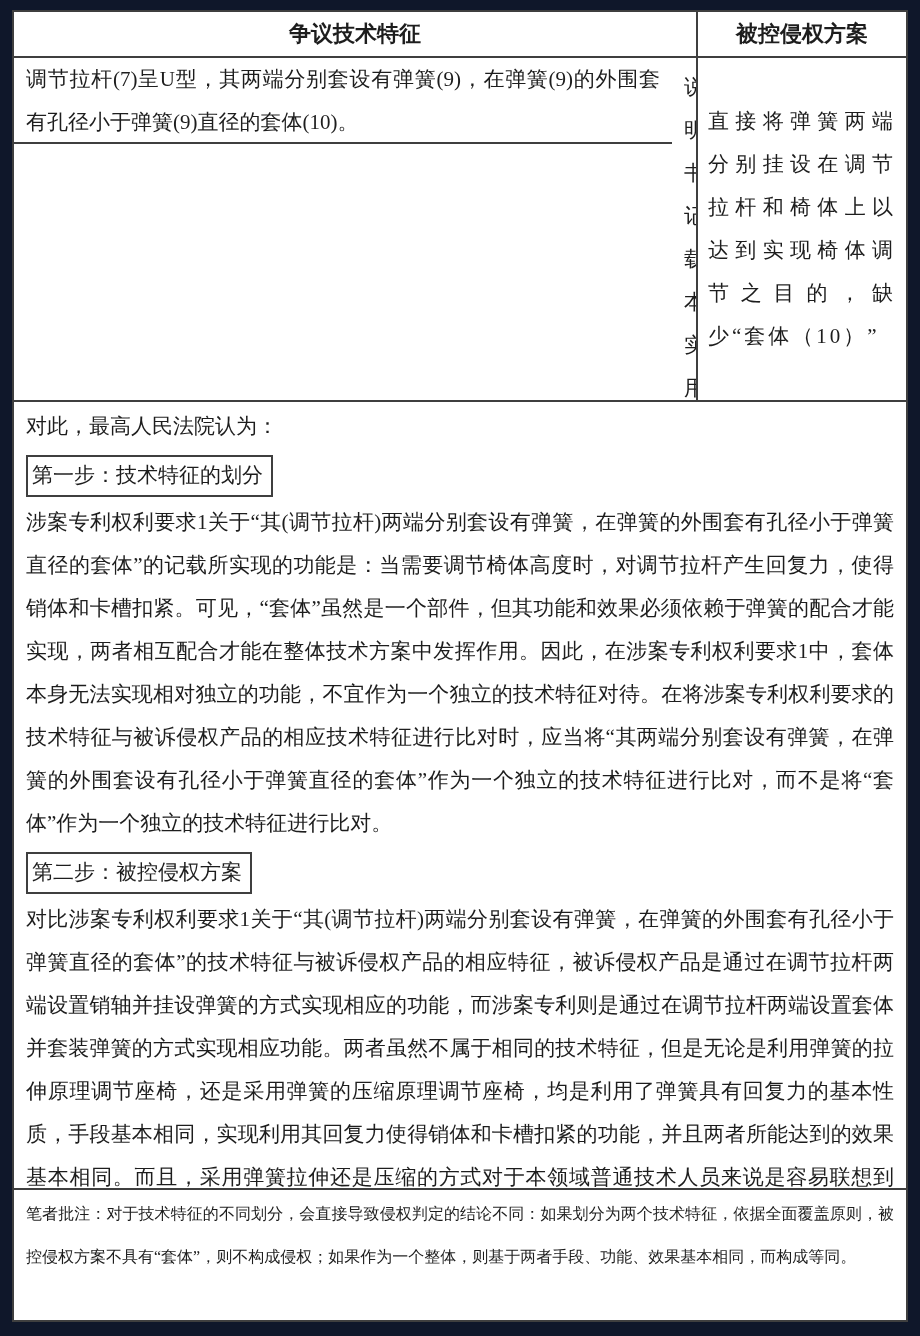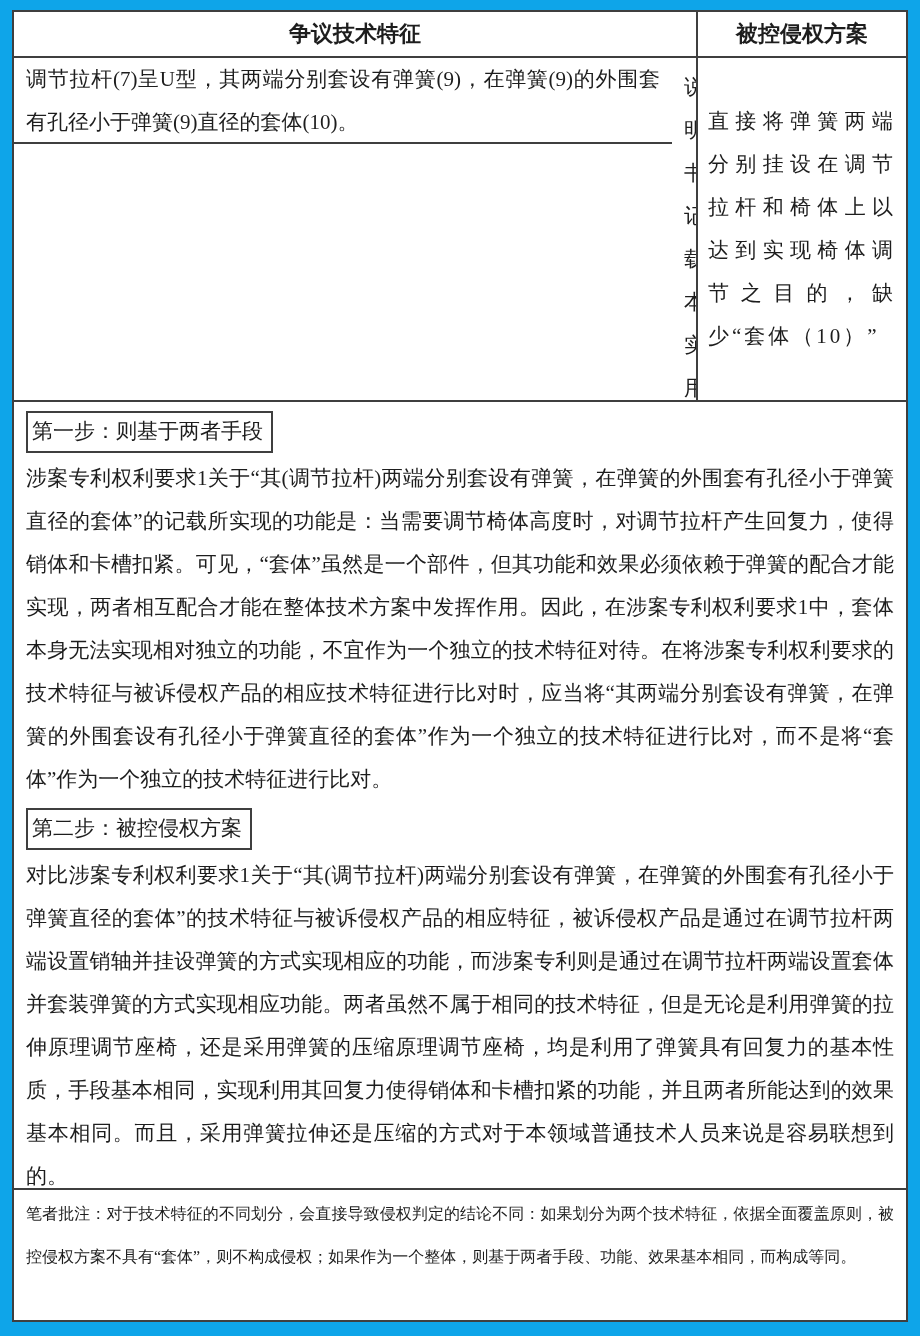--- a/index.html
+++ b/index.html
@@ -4,21 +4,21 @@
 <style>
   html, body {
     margin: 0;
     padding: 0;
     background: #ffffff;
   }
   .page {
     position: relative;
     width: 920px;
     height: 1336px;
-    background: #0ea5e9;
+    background: #0f172a;
     font-family: "Liberation Serif", "DejaVu Serif", serif;
     color: #1d1d1d;
     overflow: hidden;
   }
   .doc-table {
     position: absolute;
     left: 12px;
     top: 10px;
     width: 896px;
     height: 1312px;
@@ -141,22 +141,23 @@
       <div class="left-stack">
         <div class="claim-cell">调节拉杆(7)呈U型，其两端分别套设有弹簧(9)，在弹簧(9)的外围套有孔径小于弹簧(9)直径的套体(10)。</div>
         <div class="spec-cell">说明书记载：本实用新型采用调节拉杆是为了方便地实现婴儿座椅的升降。所述调节拉杆呈U型，其两端分别套设有弹簧，在弹簧的外围套有孔径小于弹簧直径的套体。采用上述设计，在需要调节高度时，将调节拉杆提升，由于其端部套有弹簧，且套体的孔径小于弹簧直径，这样弹簧就会被压缩，对调节拉杆产生一个回复力。在将调节拉杆的销体放置所需的卡槽内后就会自动复位，使得销体和卡槽扣紧。</div>
       </div>
       <div class="accused-cell">
         <div class="inner">直接将弹簧两端分别挂设在调节拉杆和椅体上以达到实现椅体调节之目的，缺少“套体（10）”</div>
       </div>
     </div>
 
     <div class="row opinion-row">
+      <p class="intro-line">对此，最高人民法院认为：</p>
       <p class="step-line">
-        <span class="boxed-heading">第一步：则基于两者手段</span>
+        <span class="boxed-heading">第一步：技术特征的划分</span>
       </p>
       <p class="para">涉案专利权利要求1关于“其(调节拉杆)两端分别套设有弹簧，在弹簧的外围套有孔径小于弹簧直径的套体”的记载所实现的功能是：当需要调节椅体高度时，对调节拉杆产生回复力，使得销体和卡槽扣紧。可见，“套体”虽然是一个部件，但其功能和效果必须依赖于弹簧的配合才能实现，两者相互配合才能在整体技术方案中发挥作用。因此，在涉案专利权利要求1中，套体本身无法实现相对独立的功能，不宜作为一个独立的技术特征对待。在将涉案专利权利要求的技术特征与被诉侵权产品的相应技术特征进行比对时，应当将“其两端分别套设有弹簧，在弹簧的外围套设有孔径小于弹簧直径的套体”作为一个独立的技术特征进行比对，而不是将“套体”作为一个独立的技术特征进行比对。</p>
       <p class="step-line">
         <span class="boxed-heading">第二步：被控侵权方案</span>
       </p>
       <p class="para">对比涉案专利权利要求1关于“其(调节拉杆)两端分别套设有弹簧，在弹簧的外围套有孔径小于弹簧直径的套体”的技术特征与被诉侵权产品的相应特征，被诉侵权产品是通过在调节拉杆两端设置销轴并挂设弹簧的方式实现相应的功能，而涉案专利则是通过在调节拉杆两端设置套体并套装弹簧的方式实现相应功能。两者虽然不属于相同的技术特征，但是无论是利用弹簧的拉伸原理调节座椅，还是采用弹簧的压缩原理调节座椅，均是利用了弹簧具有回复力的基本性质，手段基本相同，实现利用其回复力使得销体和卡槽扣紧的功能，并且两者所能达到的效果基本相同。而且，采用弹簧拉伸还是压缩的方式对于本领域普通技术人员来说是容易联想到的。</p>
     </div>
 
     <div class="row note-row">
       <p>笔者批注：对于技术特征的不同划分，会直接导致侵权判定的结论不同：如果划分为两个技术特征，依据全面覆盖原则，被控侵权方案不具有“套体”，则不构成侵权；如果作为一个整体，则基于两者手段、功能、效果基本相同，而构成等同。</p>

